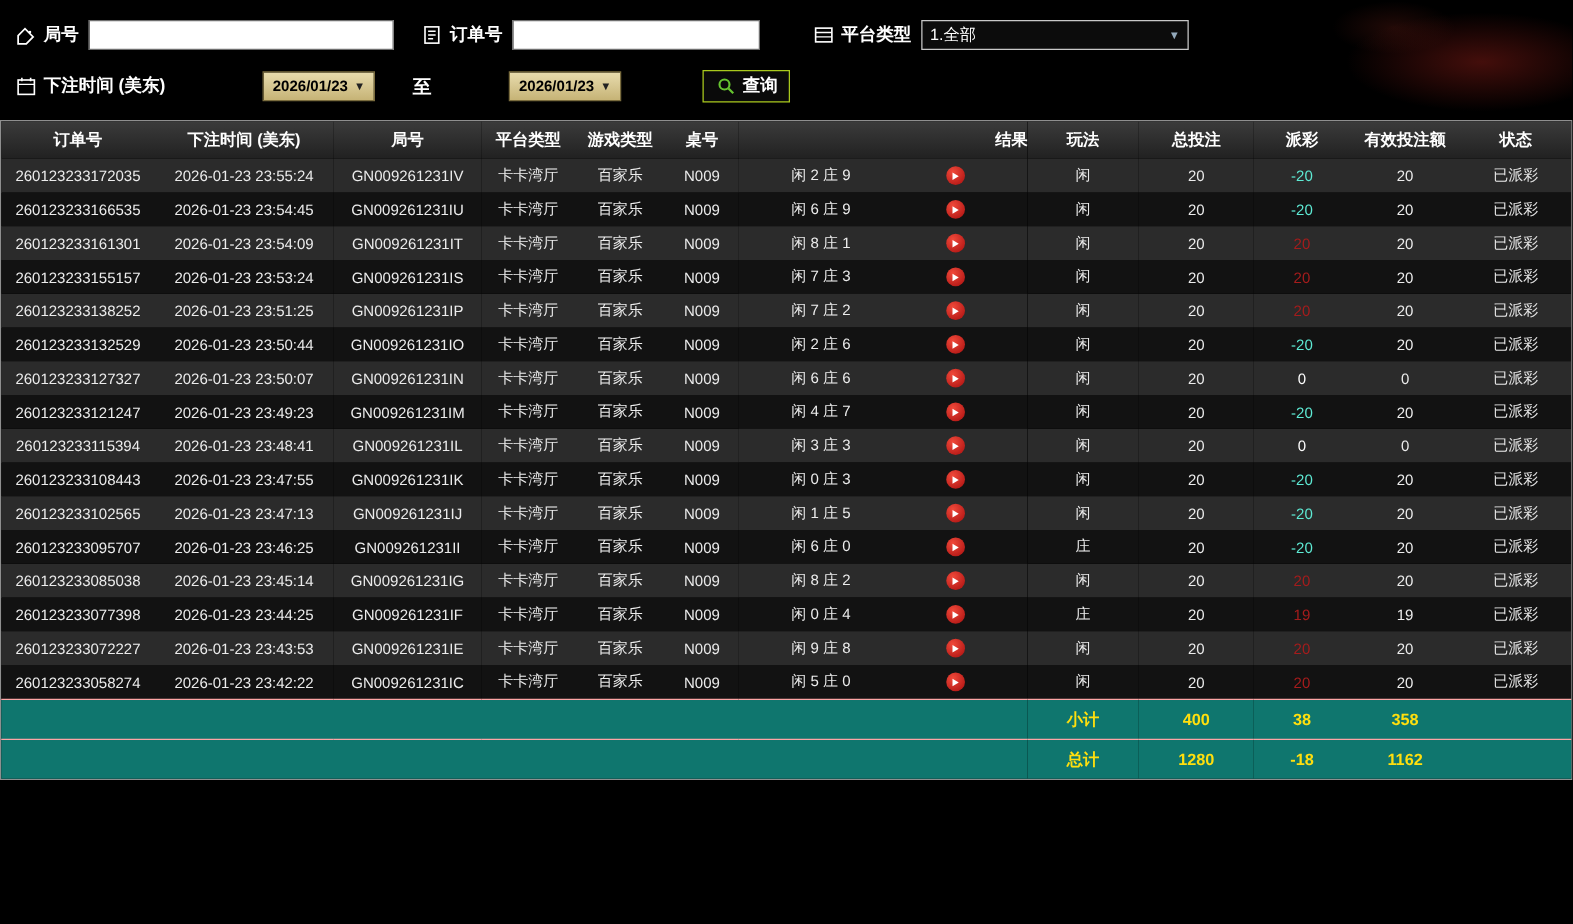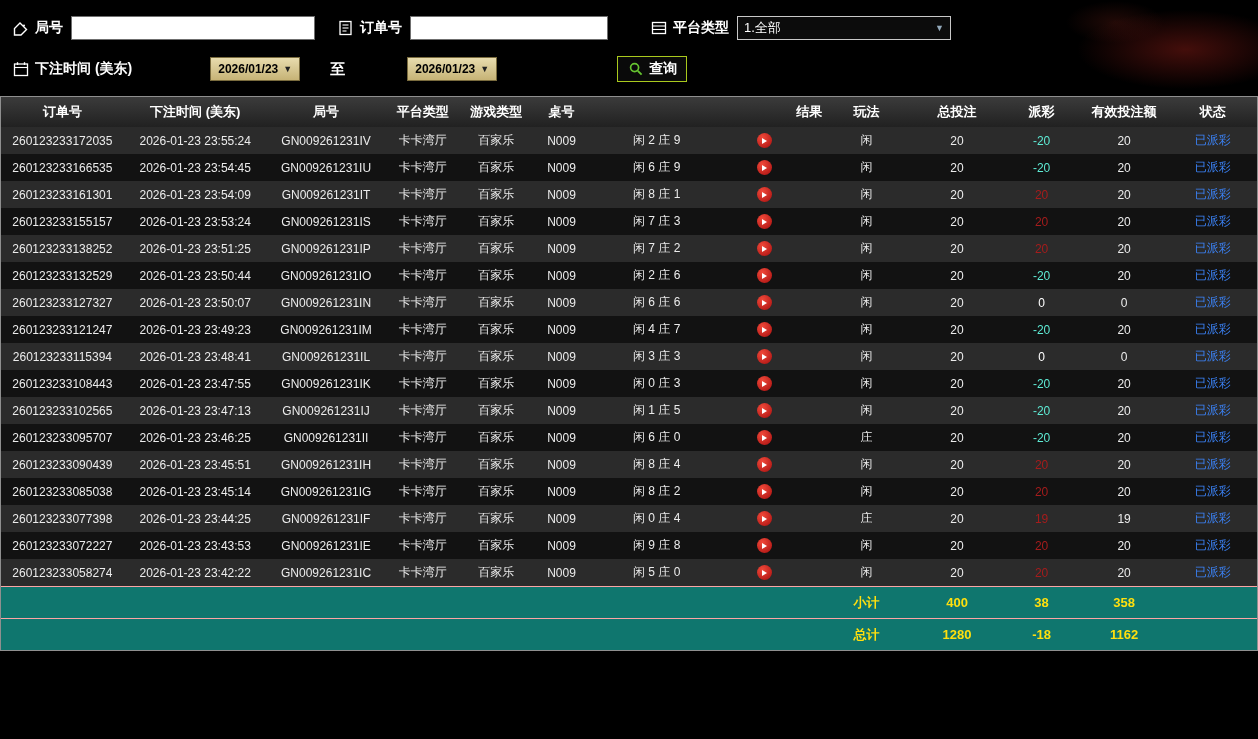--- a/index.html
+++ b/index.html
@@ -34,21 +34,21 @@
   .fake-select .arrow{color:#93a9bb;font-size:9px;}
   .date-btn{
     background:linear-gradient(#e8dcae,#c6b376);border:1px solid #7a6c3e;color:#000;
     font-weight:bold;font-size:12px;height:22px;display:flex;align-items:center;gap:5px;
     padding:0 7px;cursor:pointer;
   }
   .date-btn .arrow{font-size:9px;color:#222;}
   .g-date1{margin-left:70px;}
   .g-to{margin-left:30px;}
   .g-date2{margin-left:62px;}
-  .g-search{margin-left:120px;text-align:right;}
+  .g-search{margin-left:65px;text-align:right;}
   .to-label{font-weight:bold;font-size:15px;color:#fff;}
   .search-btn{
     display:flex;align-items:center;gap:5px;background:#0a0a0a;border:1px solid #a9c91d;
     color:#fff;font-size:14px;font-weight:bold;height:26px;padding:0 9px;cursor:pointer;
   }
   
   .table-wrap{border:1px solid #8f8f8f;border-bottom:1px solid #8f8f8f;background:#000;}
   table{width:100%;border-collapse:collapse;table-layout:fixed;}
   thead th{
     background:linear-gradient(#3b3b3b,#212121);color:#fff;font-size:13px;font-weight:bold;
@@ -65,21 +65,21 @@
   .result-text{width:132px;text-align:center;display:inline-block;}
   .play-icon{
     width:15px;height:15px;border-radius:50%;
     background:radial-gradient(circle at 35% 30%, #f0493a, #a80e0e);
     margin-left:34px;display:flex;align-items:center;justify-content:center;cursor:pointer;flex:0 0 auto;
   }
   .tri{width:0;height:0;border-left:5px solid #fff;border-top:3px solid transparent;border-bottom:3px solid transparent;margin-left:1px;}
   .payout.negative{color:#5eead4;}
   .payout.positive{color:#a51c1c;}
   .payout.zero{color:#ffffff;}
-  td.status{color:#3b82f6;}
+  td.status{color:#e5e5e5;}
   tfoot tr{border-top:1px solid #fca5a5;background:#0f766e;}
   tfoot td{height:29px;font-size:13px;font-weight:bold;color:#ffdf0e;text-align:center;}
 </style>
 </head>
 <body>
 
 <div class="bg-blob"></div>
 
 <div class="filter-bar">
   <div class="filter-row first">
@@ -421,39 +421,20 @@
               <span class="tri"></span>
             </span>
     </td>
     <td>庄</td>
     <td>20</td>
     <td class="payout negative">-20</td>
     <td>20</td>
     <td class="status">已派彩</td>
   </tr>
 
-  <tr class="data-row">
-    <td>260123233090439</td>
-    <td>2026-01-23 23:45:51</td>
-    <td>GN009261231IH</td>
-    <td>卡卡湾厅</td>
-    <td>百家乐</td>
-    <td>N009</td>
-    <td class="cell-result">
-      <span class="result-text">闲 8 庄 4</span>
-      <span class="play-icon">
-              <span class="tri"></span>
-            </span>
-    </td>
-    <td>闲</td>
-    <td>20</td>
-    <td class="payout positive">20</td>
-    <td>20</td>
-    <td class="status">已派彩</td>
-  </tr>
 
   <tr class="data-row">
     <td>260123233085038</td>
     <td>2026-01-23 23:45:14</td>
     <td>GN009261231IG</td>
     <td>卡卡湾厅</td>
     <td>百家乐</td>
     <td>N009</td>
     <td class="cell-result">
       <span class="result-text">闲 8 庄 2</span>

